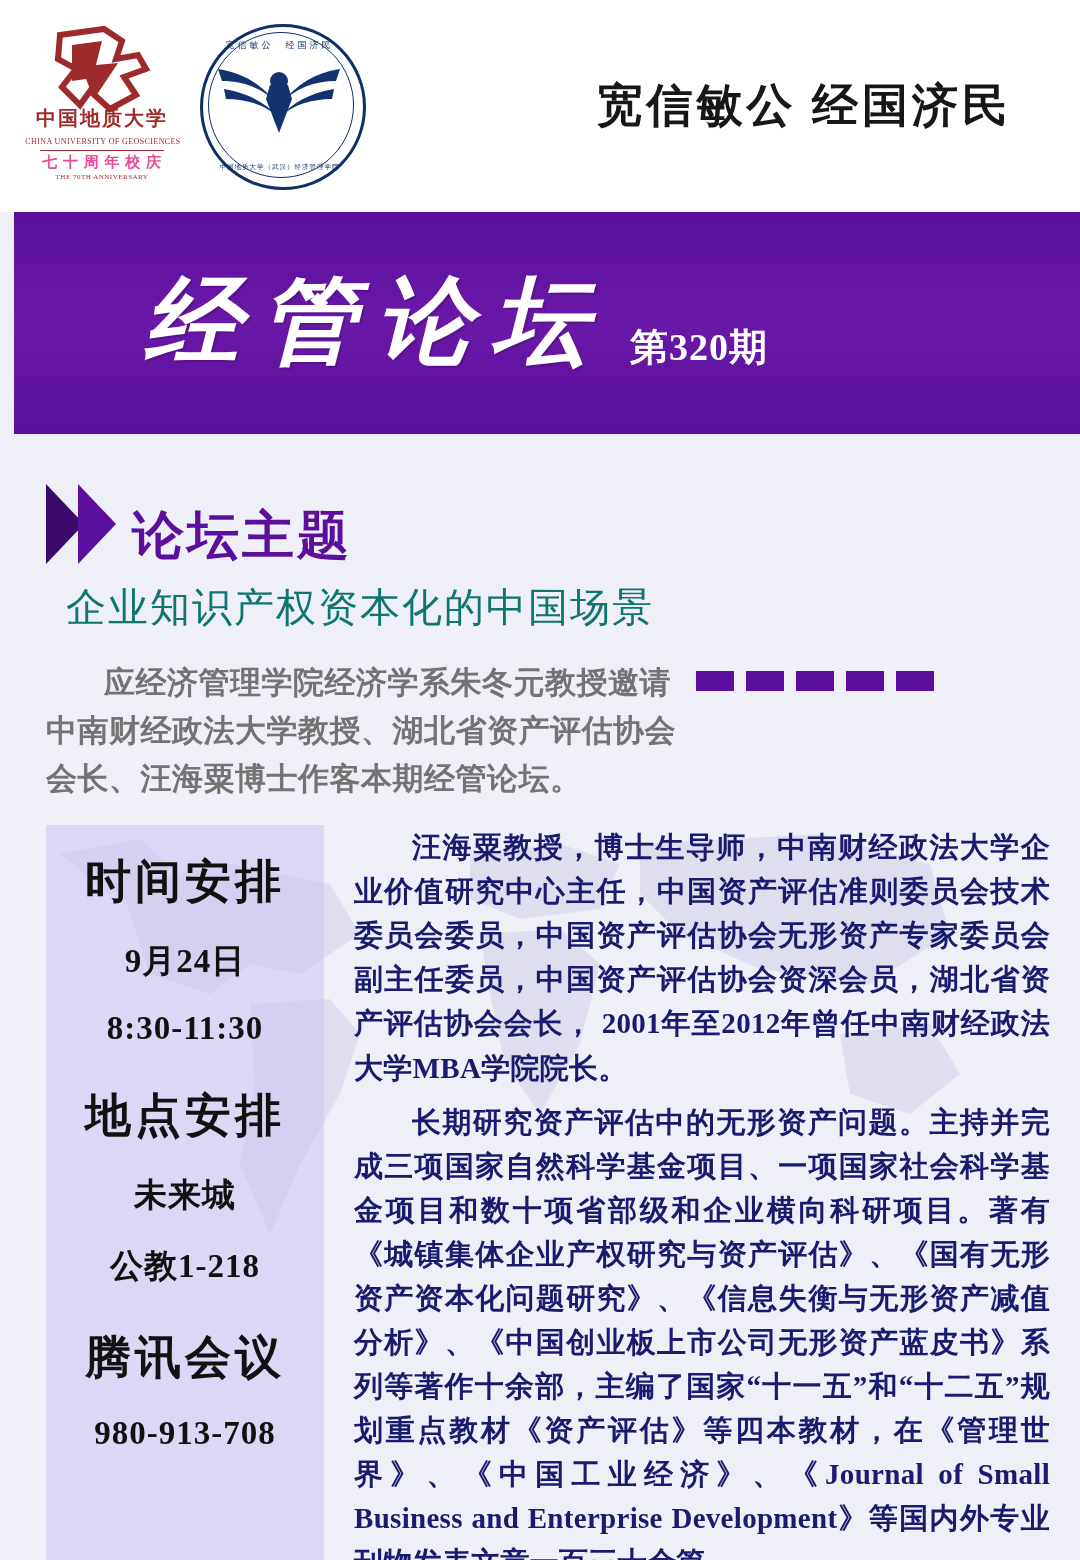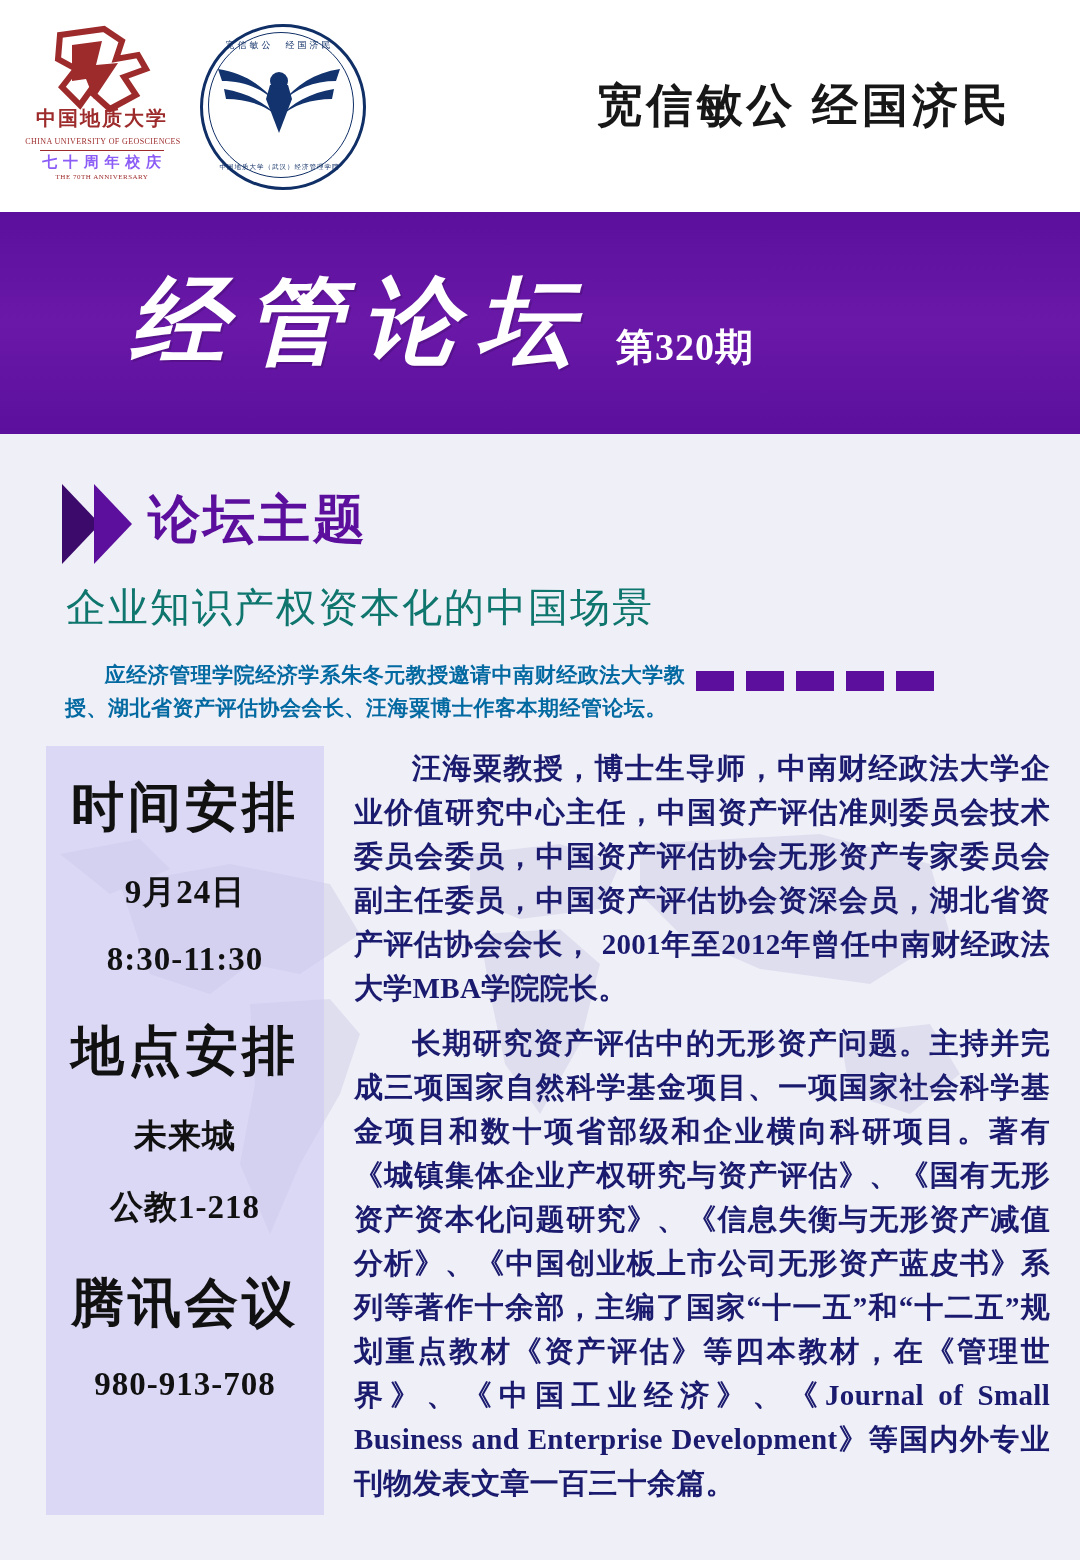--- a/index.html
+++ b/index.html
@@ -65,21 +65,21 @@
     left: 18px;
     width: 124px;
     border-top: 1px solid #9e2b2b;
   }
   .cug-anniv {
     position: absolute;
     top: 132px;
     left: 0;
     width: 160px;
     text-align: center;
-    color: #8b5cf6;
+    color: #ec4899;
     font-size: 15px;
     font-weight: bold;
     letter-spacing: 1px;
   }
   .cug-anniv-en {
     position: absolute;
     top: 152px;
     left: 0;
     width: 160px;
     text-align: center;
@@ -138,20 +138,21 @@
     font-family: "Liberation Serif", serif;
   }
 
   
   .banner {
     position: relative;
     height: 222px;
     background: linear-gradient(180deg, #5b0f9c 0%, #6a18a8 50%, #5b0f9c 100%);
     display: flex;
     align-items: center;
+    margin-left: 14px;
   }
   .banner-title {
     margin-left: 130px;
     color: #ffffff;
     font-size: 96px;
     font-weight: bold;
     letter-spacing: 20px;
     font-style: italic;
     font-family: "Liberation Serif", serif;
     text-shadow: 2px 2px 0 rgba(0,0,0,0.15);
@@ -177,22 +178,22 @@
     left: 0; top: 300px;
     width: 1080px;
     height: 700px;
     opacity: 0.28;
     pointer-events: none;
   }
 
   .theme-row {
     position: relative;
     display: flex;
-    align-items: center;
-    padding: 42px 0 0 62px;
+    align-items: flex-end;
+    padding: 42px 0 0 46px;
   }
   .chevrons { display: flex; margin-top: 8px; }
   .chev {
     width: 0; height: 0;
     border-top: 40px solid transparent;
     border-bottom: 40px solid transparent;
     border-left: 38px solid #5b0f9c;
     margin-right: -6px;
   }
   .chev.dark { border-left-color: #3b0a6b; }
@@ -215,27 +216,26 @@
 
   .intro-row {
     position: relative;
     display: flex;
     align-items: flex-start;
     margin-top: 24px;
     padding-left: 46px;
   }
   .invite {
     width: 640px;
-    font-size: 21px;
-    font-weight: bold;
-    color: #0369a1;
+    font-size: 31px;
+    font-weight: bold;
+    color: #737373;
     line-height: 1.55;
     text-indent: 58px;
     letter-spacing: 0.5px;
-    text-align: center;
   }
   .guest-wrap { margin-left: 10px; text-align: center; }
   .guest-title {
     font-size: 46px;
     font-weight: bold;
     color: #5b0f9c;
     letter-spacing: 3px;
   }
   .dashrow {
     margin-top: 12px;
@@ -252,21 +252,21 @@
     padding-left: 46px;
   }
   .left-panel {
     width: 278px;
     background: rgba(200,196,240,0.55);
     padding: 26px 0 30px 0;
     text-align: center;
     flex: 0 0 auto;
   }
   .lp-head {
-    font-size: 53px;
+    font-size: 46px;
     font-weight: bold;
     color: #111111;
     letter-spacing: 4px;
     margin-bottom: 10px;
   }
   .lp-head.spaced { margin-top: 38px; }
   .lp-line {
     font-size: 33px;
     font-weight: bold;
     color: #111111;

